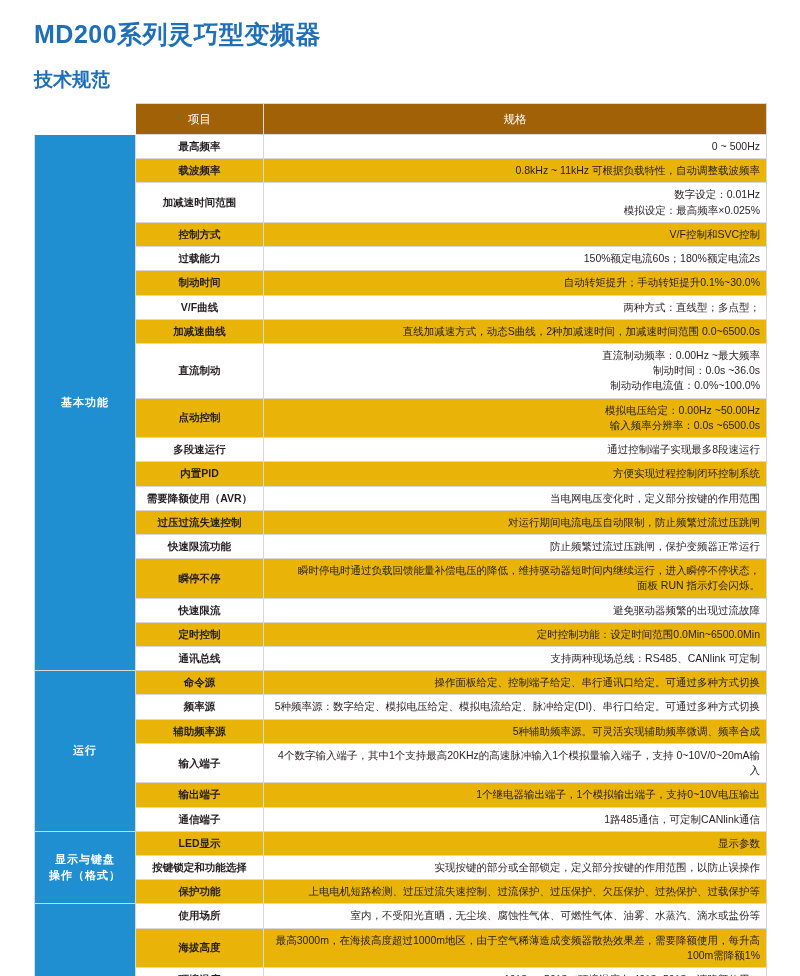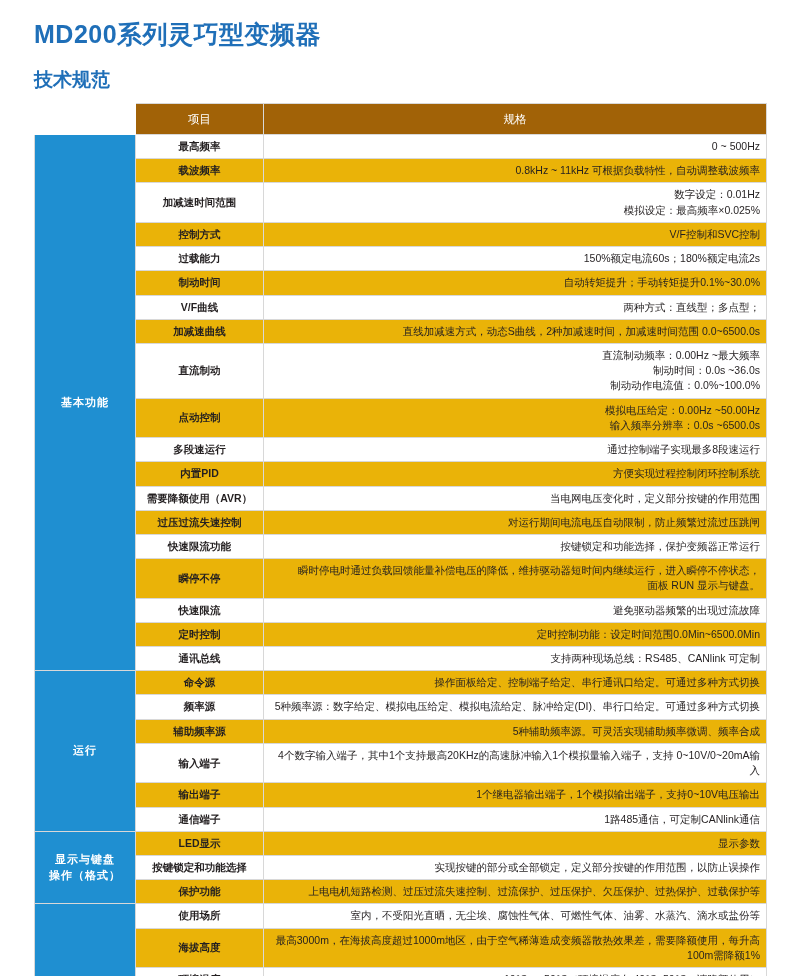--- a/index.html
+++ b/index.html
@@ -198,28 +198,28 @@
         </tr>
         <tr class="r-alt">
           <td class="item">过压过流失速控制</td>
           <td class="desc">
             <span class="line">对运行期间电流电压自动限制，防止频繁过流过压跳闸</span>
           </td>
         </tr>
         <tr>
           <td class="item">快速限流功能</td>
           <td class="desc">
-            <span class="line">按键锁定和功能选择，保护变频器正常运行</span>
+            <span class="line">防止频繁过流过压跳闸，保护变频器正常运行</span>
           </td>
         </tr>
         <tr class="r-alt">
           <td class="item">瞬停不停</td>
           <td class="desc">
             <span class="line">瞬时停电时通过负载回馈能量补偿电压的降低，维持驱动器短时间内继续运行，进入瞬停不停状态，</span>
-            <span class="line">面板 RUN 显示与键盘。</span>
+            <span class="line">面板 RUN 指示灯会闪烁。</span>
           </td>
         </tr>
         <tr>
           <td class="item">快速限流</td>
           <td class="desc">
             <span class="line">避免驱动器频繁的出现过流故障</span>
           </td>
         </tr>
         <tr class="r-alt">
           <td class="item">定时控制</td>

